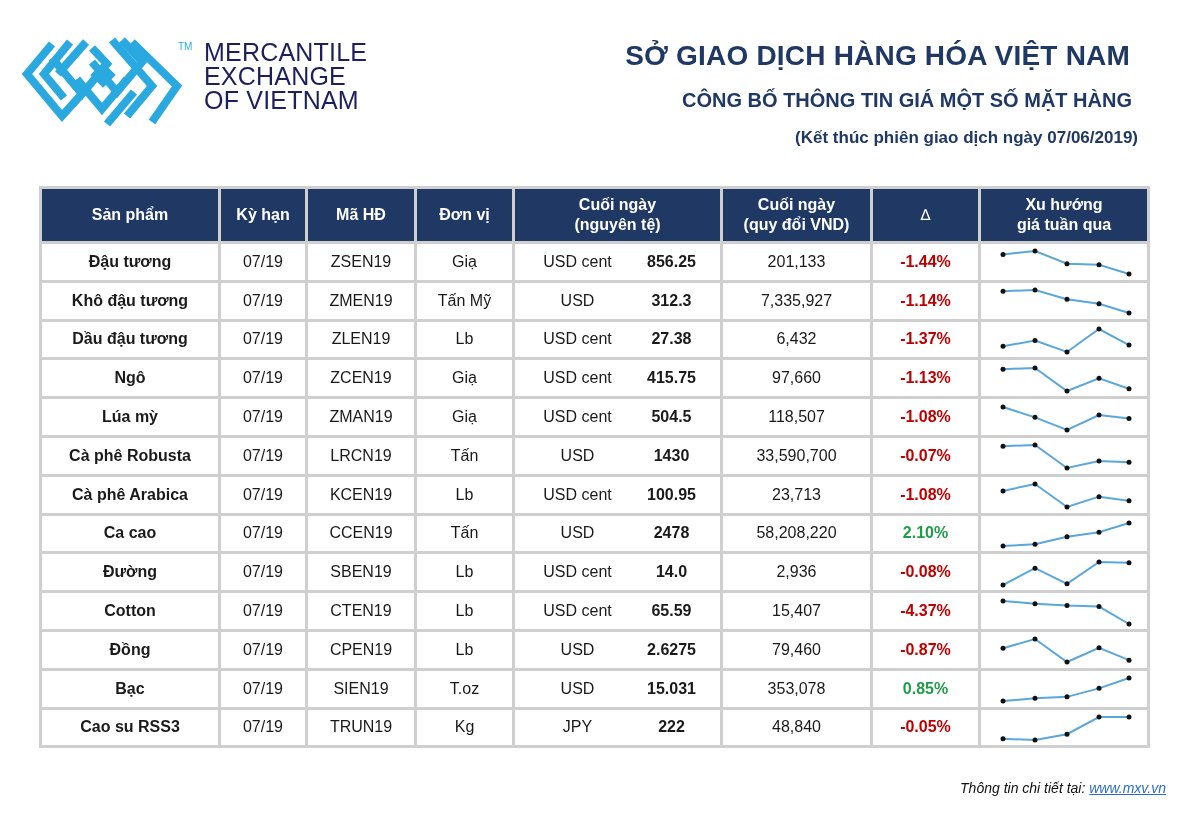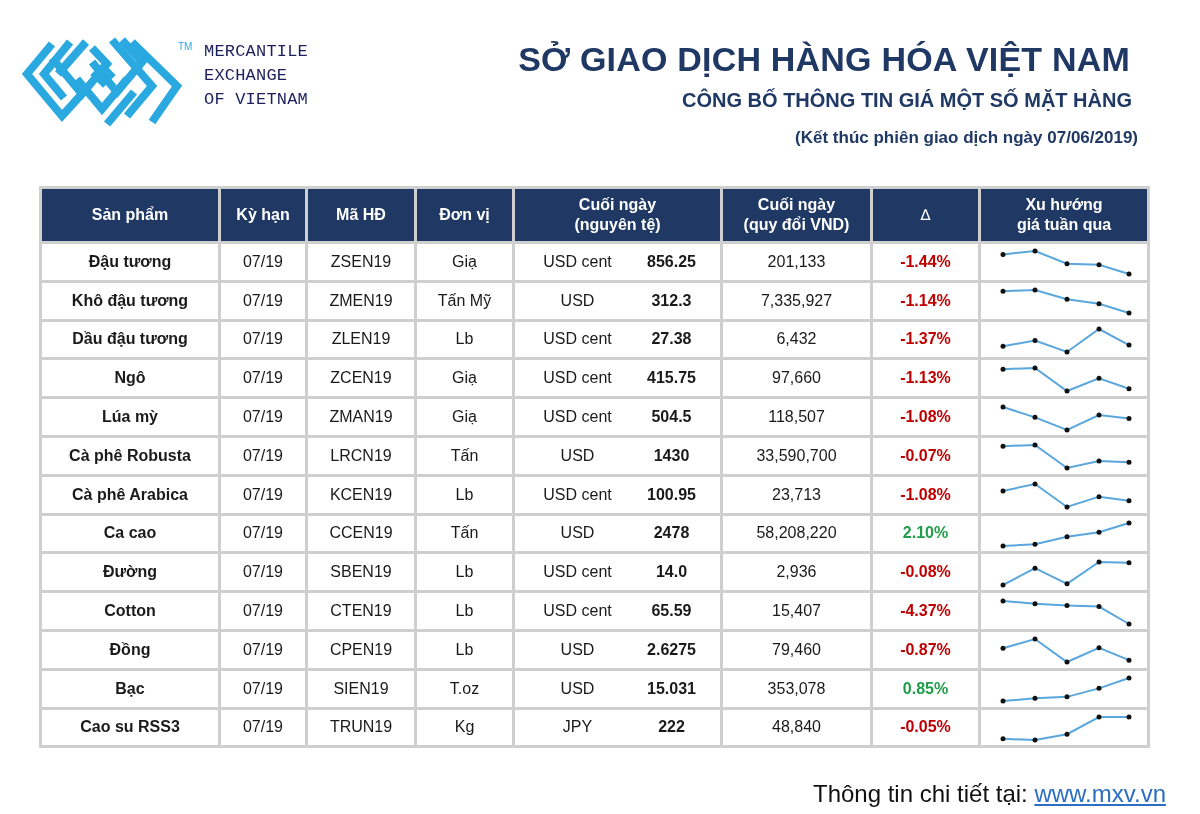--- a/index.html
+++ b/index.html
@@ -3,24 +3,24 @@
   <meta charset="utf-8">
   <style>
     html, body { margin: 0; padding: 0; }
     body {
       width: 1200px; height: 814px; background: #ffffff; position: relative; overflow: hidden;
       font-family: "Liberation Sans", sans-serif;
     }
     .logo { position: absolute; left: 22px; top: 34px; width: 360px; height: 130px; }
     .logo-mark { position: absolute; left: 0; top: 0; }
     .logo-tm { position: absolute; left: 156px; top: 7px; font-size: 10px; color: #2aa9e0; }
-    .logo-text { position: absolute; left: 182px; top: 6px; color: #1d1f5c; font-size: 17px; line-height: 24px; letter-spacing: 0.2px; font-family: Liberation Mono, monospace; }
+    .logo-text { position: absolute; left: 182px; top: 6px; color: #1d1f5c; font-size: 25px; line-height: 24px; letter-spacing: 0.2px; font-family: Liberation Sans, sans-serif; }
     .logo-tagline { position: absolute; left: 10px; top: 103px; color: #38a9de; font-size: 21px; font-family: "DejaVu Sans", sans-serif; letter-spacing: -0.4px; }
 
-    .title1 { position: absolute; right: 70px; top: 40px; color: #1f3864; font-weight: bold; font-size: 34px; letter-spacing: 0.2px; }
+    .title1 { position: absolute; right: 70px; top: 40px; color: #1f3864; font-weight: bold; font-size: 28px; letter-spacing: 0.2px; }
     .title2 { position: absolute; right: 68px; top: 89px; color: #1f3864; font-weight: bold; font-size: 20px; }
     .title3 { position: absolute; right: 62px; top: 128px; color: #1f3864; font-weight: bold; font-size: 17px; }
 
     table.prices {
       position: absolute; left: 39px; top: 186px; border-collapse: collapse;
       table-layout: fixed; width: 1108px; border-radius: 11px;
     }
     table.prices th, table.prices td { border: 3px solid #cfcfcf; padding: 0; }
     table.prices th {
       background: #1f3864; color: #ffffff; font-weight: bold; font-size: 16px; height: 52px; text-align: center; line-height: 20px;
@@ -29,21 +29,21 @@
     td.product { text-align: left; padding-left: 11px; font-weight: bold; }
     td.code { text-align: left; padding-left: 12px; }
     td.native { text-align: left; }
     .cur { display: inline-block; width: 108px; text-align: center; }
     .val { display: inline-block; width: 80px; text-align: center; font-weight: bold; }
     td.delta { font-weight: bold; }
     td.delta.neg { color: #c00000; }
     td.delta.pos { color: #1f9d48; }
     td.spark { padding: 0; }
     td.spark svg { display: block; }
-    .footer { position: absolute; right: 34px; top: 780px; font-size: 24px; color: #111; }
+    .footer { position: absolute; right: 34px; top: 780px; font-size: 14px; font-style: italic; color: #111; }
     .footer a { color: #2b6ec4; text-decoration: underline; }
   </style>
 </head>
 <body>
 
 <div class="logo">
   <svg class="logo-mark" width="170" height="100" viewBox="0 0 170 100">
     <g fill="none" stroke="#2aa9e0" stroke-width="8" stroke-linejoin="miter">
       <polyline points="30,10 5,40 40,82 58,62"></polyline>
       <polyline points="48,8 22,40 42,64"></polyline>

